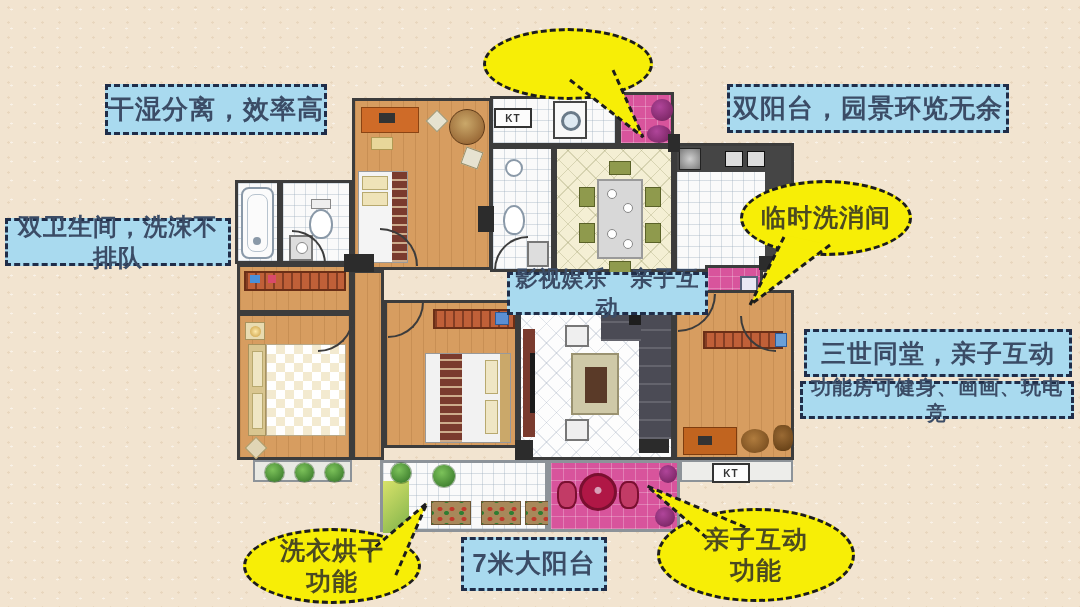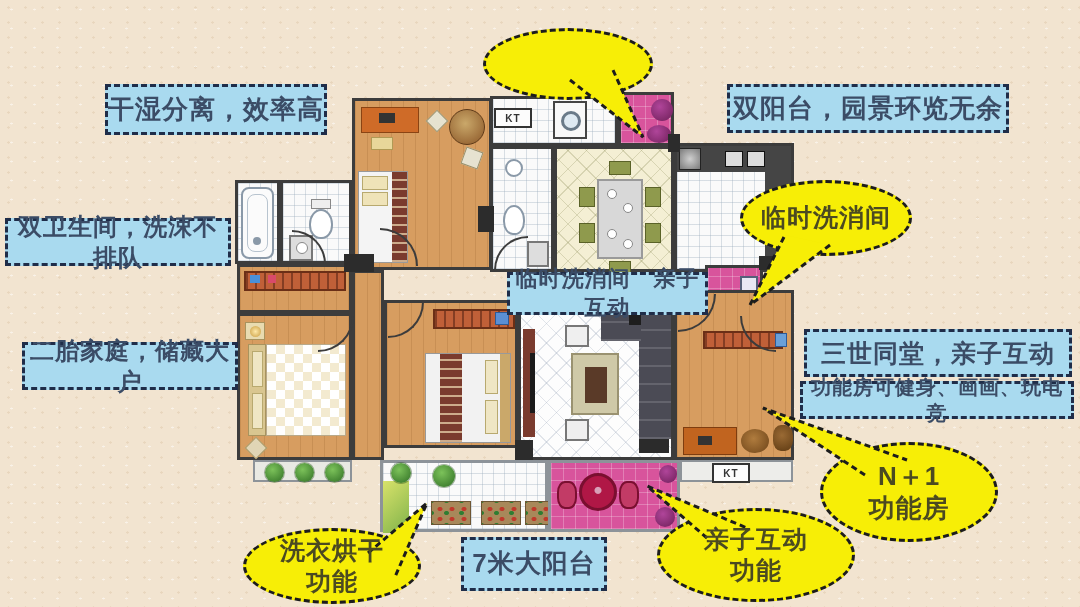--- a/index.html
+++ b/index.html
@@ -233,24 +233,21 @@
   <div class="blue-label" style="left:105px;top:84px;width:222px;height:51px;font-size:26px;">
     <span>干湿分离，效率高</span>
   </div>
   <div class="blue-label" style="left:727px;top:84px;width:282px;height:49px;font-size:26px;">
     <span>双阳台，园景环览无余</span>
   </div>
   <div class="blue-label" style="left:5px;top:212px;width:226px;height:48px;font-size:24px;margin-top:6px;">
     <span>双卫生间，洗涑不排队</span>
   </div>
   <div class="blue-label" style="left:507px;top:272px;width:201px;height:43px;font-size:22px;">
-    <span>临时洗消间　亲子互动</span>
-  </div>
-  <div class="blue-label" style="left:22px;top:342px;width:216px;height:48px;font-size:24px;">
-    <span>二胎家庭，储藏大户</span>
+    <span>影视娱乐　亲子互动</span>
   </div>
   <div class="blue-label" style="left:804px;top:329px;width:268px;height:48px;font-size:25px;">
     <span>三世同堂，亲子互动</span>
   </div>
   <div class="blue-label" style="left:800px;top:381px;width:274px;height:38px;font-size:20px;">
     <span>功能房可健身、画画、玩电竞</span>
   </div>
   <div class="blue-label" style="left:461px;top:537px;width:146px;height:54px;font-size:26px;">
     <span>7米大阳台</span>
   </div>
@@ -263,28 +260,20 @@
   </div>
 
   <div class="bubble" style="left:725px;top:175px;width:195px;height:135px;">
     <div class="bubble-ellipse" style="left:15px;top:5px;width:172px;height:76px;"></div>
     <svg class="bubble-tail" width="195" height="135" viewBox="0 0 195 135">
       <path d="M 105 70 L 25 130 L 60 60" fill="#f7ee06" stroke="#1c1c1c" stroke-width="3" stroke-dasharray="6 4"></path>
     </svg>
     <div class="bubble-text" style="left:15px;top:5px;width:172px;height:76px;font-size:25px;">临时洗消间</div>
   </div>
 
-  <div class="bubble" style="left:755px;top:400px;width:245px;height:150px;">
-    <div class="bubble-ellipse" style="left:65px;top:42px;width:178px;height:100px;"></div>
-    <svg class="bubble-tail" width="245" height="150" viewBox="0 0 245 150">
-      <path d="M 110 75 L 8 8 L 152 60" fill="#f7ee06" stroke="#1c1c1c" stroke-width="3" stroke-dasharray="6 4"></path>
-    </svg>
-    <div class="bubble-text" style="left:65px;top:42px;width:178px;height:100px;font-size:26px;">N＋1
-功能房</div>
-  </div>
 
   <div class="bubble" style="left:635px;top:480px;width:225px;height:127px;">
     <div class="bubble-ellipse" style="left:22px;top:28px;width:198px;height:94px;"></div>
     <svg class="bubble-tail" width="225" height="127" viewBox="0 0 225 127">
       <path d="M 72 58 L 12 6 L 112 48" fill="#f7ee06" stroke="#1c1c1c" stroke-width="3" stroke-dasharray="6 4"></path>
     </svg>
     <div class="bubble-text" style="left:22px;top:28px;width:198px;height:94px;font-size:25px;">亲子互动
 功能</div>
   </div>
 

